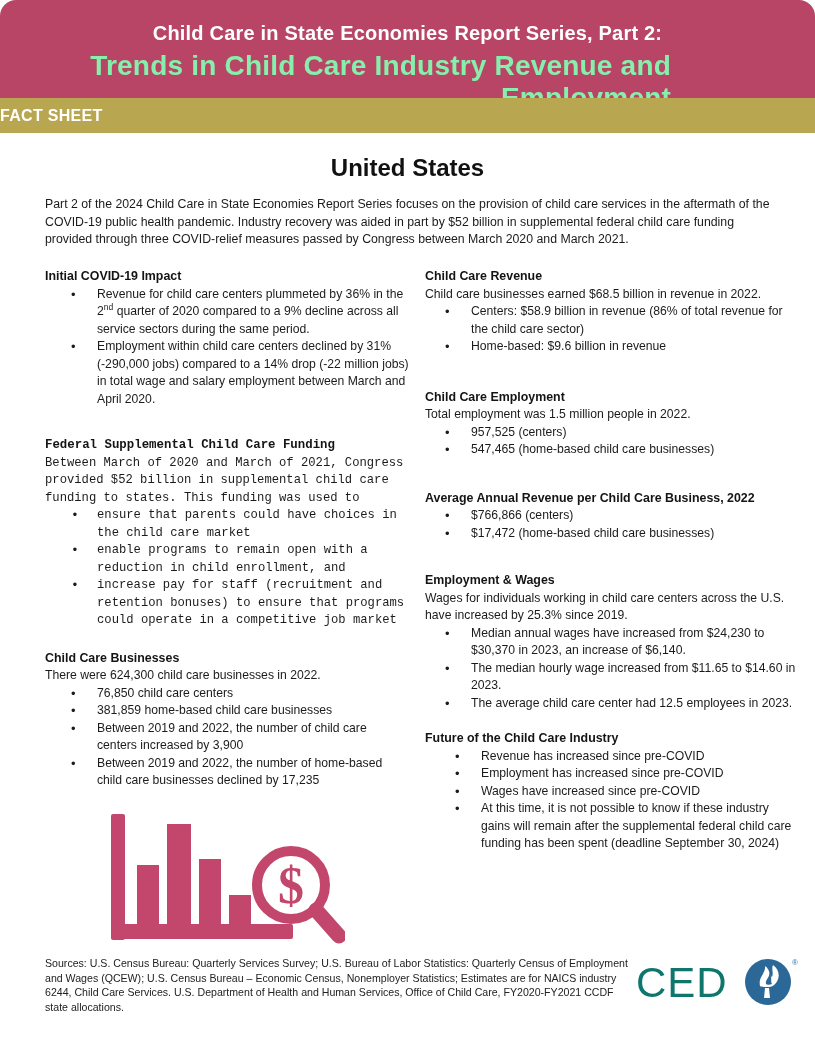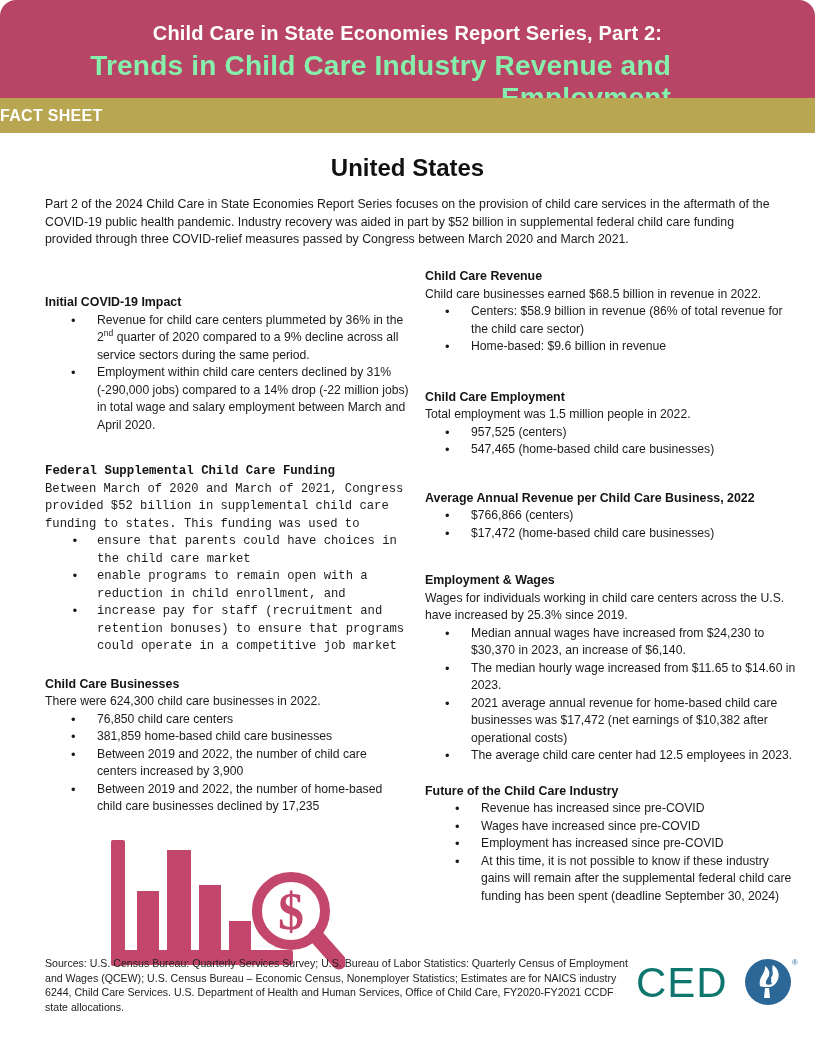--- a/index.html
+++ b/index.html
@@ -17,21 +17,21 @@
                color:#ffffff; font-weight:bold; font-size:16px; text-align:left;
                line-height:35px; padding-right:24px; letter-spacing:.3px; }
 
   
   .us-title { position:absolute; top:154px; left:0; width:815px; text-align:center;
               font-size:24px; font-weight:bold; color:#111; }
   .intro { position:absolute; top:196px; left:45px; width:727px; font-size:12.3px; line-height:17.5px; }
 
   
   .col { position:absolute; top:268px; font-size:12.2px; line-height:17.5px; }
-  .col-left  { left:45px;  width:365px;margin-top:26px; }
+  .col-left  { left:45px;  width:365px; }
   .col-right { left:425px; width:372px; }
 
   .sec h3 { font-size:12.4px; line-height:17.5px; font-weight:bold; color:#141414; }
   .sec .body { }
 
   .bullets { }
   .bullet { position:relative; padding-left:52px; }
   .bullet::before { content:"\2022"; position:absolute; left:26px; top:0; font-size:13px; }
   .col-right .bullet { padding-left:46px; }
   .col-right .bullet::before { left:20px; }
@@ -149,31 +149,30 @@
         <div class="bullet">$17,472 (home-based child care businesses)</div>
       </div>
     </div>
 
     <div class="sec r-s4">
       <h3>Employment &amp; Wages</h3>
       <div class="body">Wages for individuals working in child care centers across the U.S. have increased by 25.3% since 2019.</div>
       <div class="bullets">
         <div class="bullet">Median annual wages have increased from $24,230 to $30,370 in 2023, an increase of $6,140.</div>
         <div class="bullet">The median hourly wage increased from $11.65 to $14.60 in 2023.</div>
-        <div class="bullet">2021 average annual revenue for home-based child care businesses was $17,472 (net earnings of $10,382 after operational costs)</div>
         <div class="bullet">The average child care center had 12.5 employees in 2023.</div>
       </div>
     </div>
 
     <div class="sec sec-future">
       <h3>Future of the Child Care Industry</h3>
       <div class="bullets">
         <div class="bullet">Revenue has increased since pre-COVID</div>
+        <div class="bullet">Employment has increased since pre-COVID</div>
         <div class="bullet">Wages have increased since pre-COVID</div>
-        <div class="bullet">Employment has increased since pre-COVID</div>
         <div class="bullet">At this time, it is not possible to know if these industry gains will remain after the supplemental federal child care funding has been spent (deadline September 30, 2024)</div>
       </div>
     </div>
   </div>
 
   <div class="sources">Sources: U.S. Census Bureau: Quarterly Services Survey; U.S. Bureau of Labor Statistics: Quarterly Census of Employment and Wages (QCEW); U.S. Census Bureau – Economic Census, Nonemployer Statistics; Estimates are for NAICS industry 6244, Child Care Services. U.S. Department of Health and Human Services, Office of Child Care, FY2020-FY2021 CCDF state allocations.</div>
 
   <div class="logo">
     <span class="ced">CED</span>
     <span class="globe">

